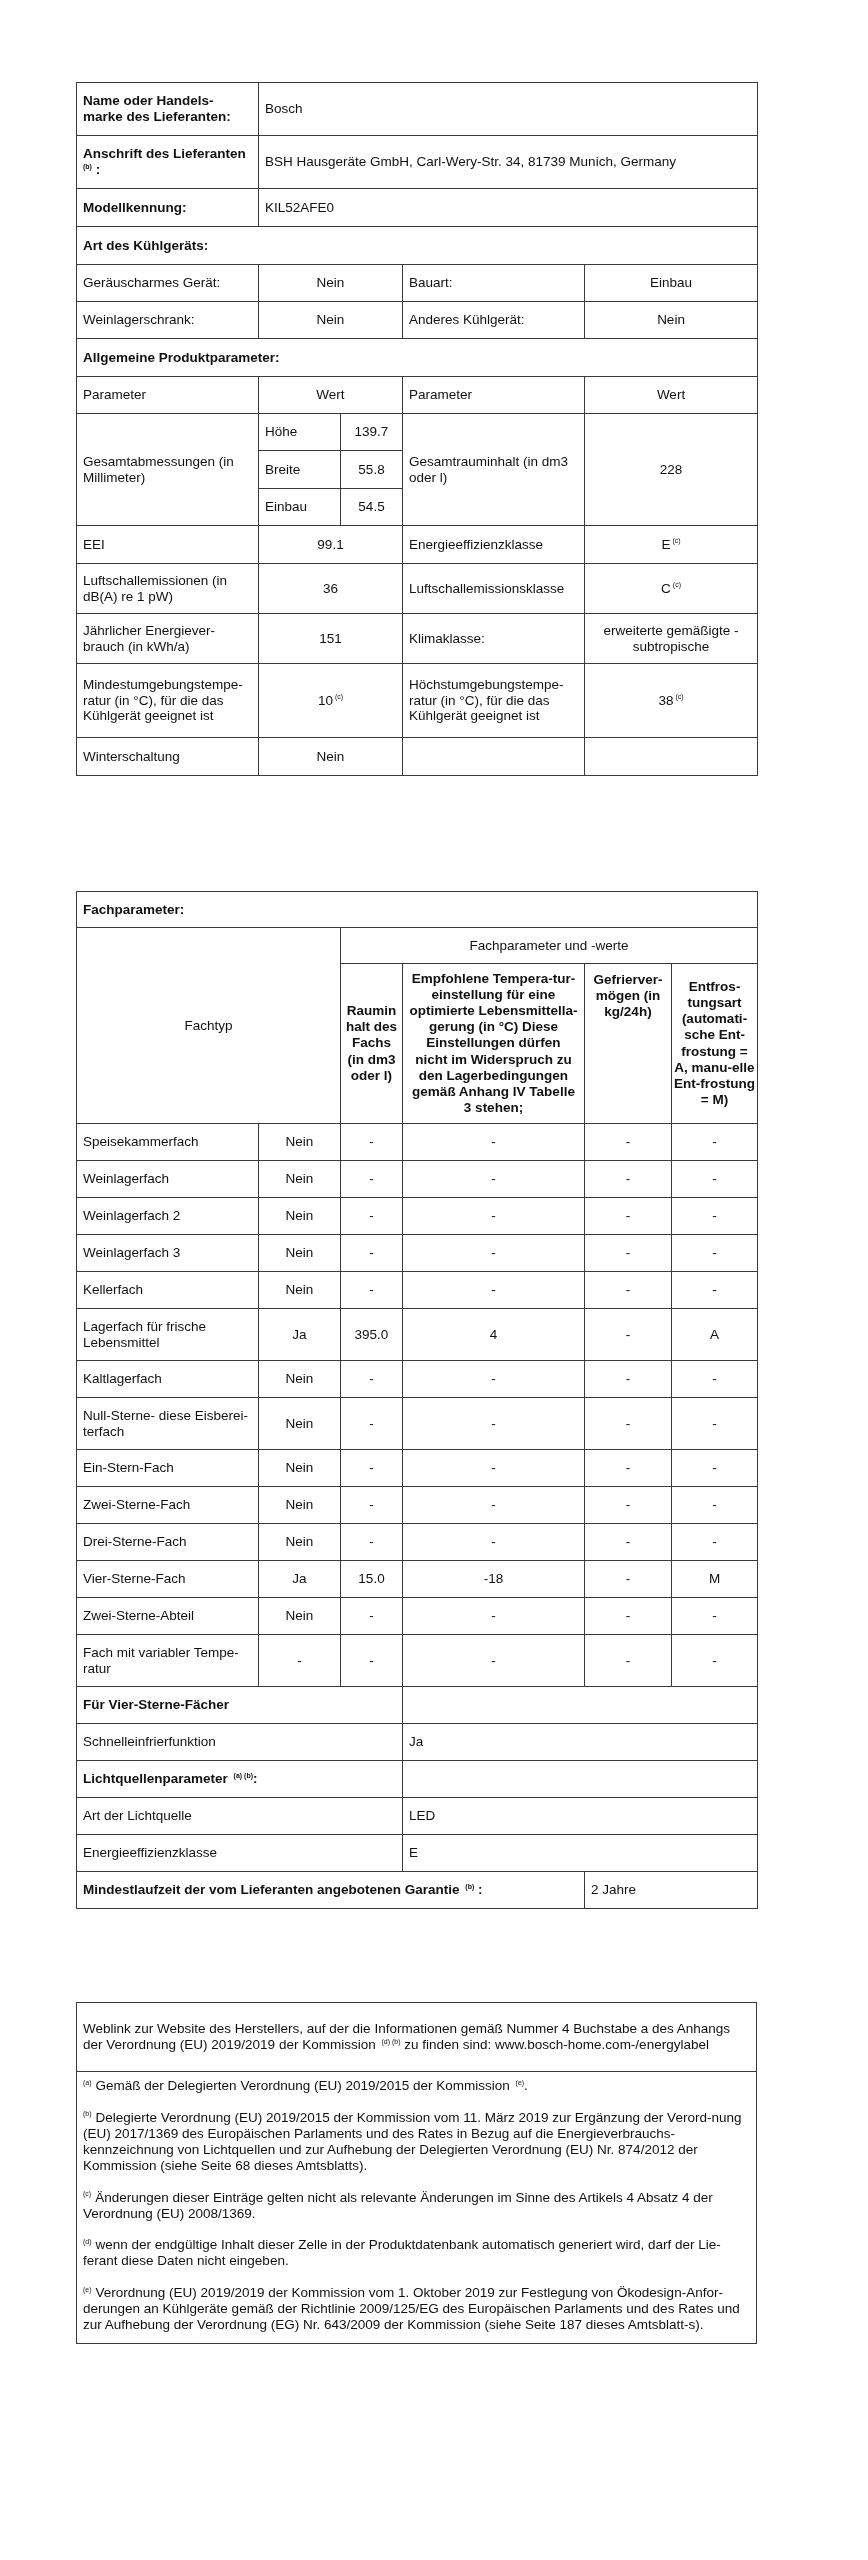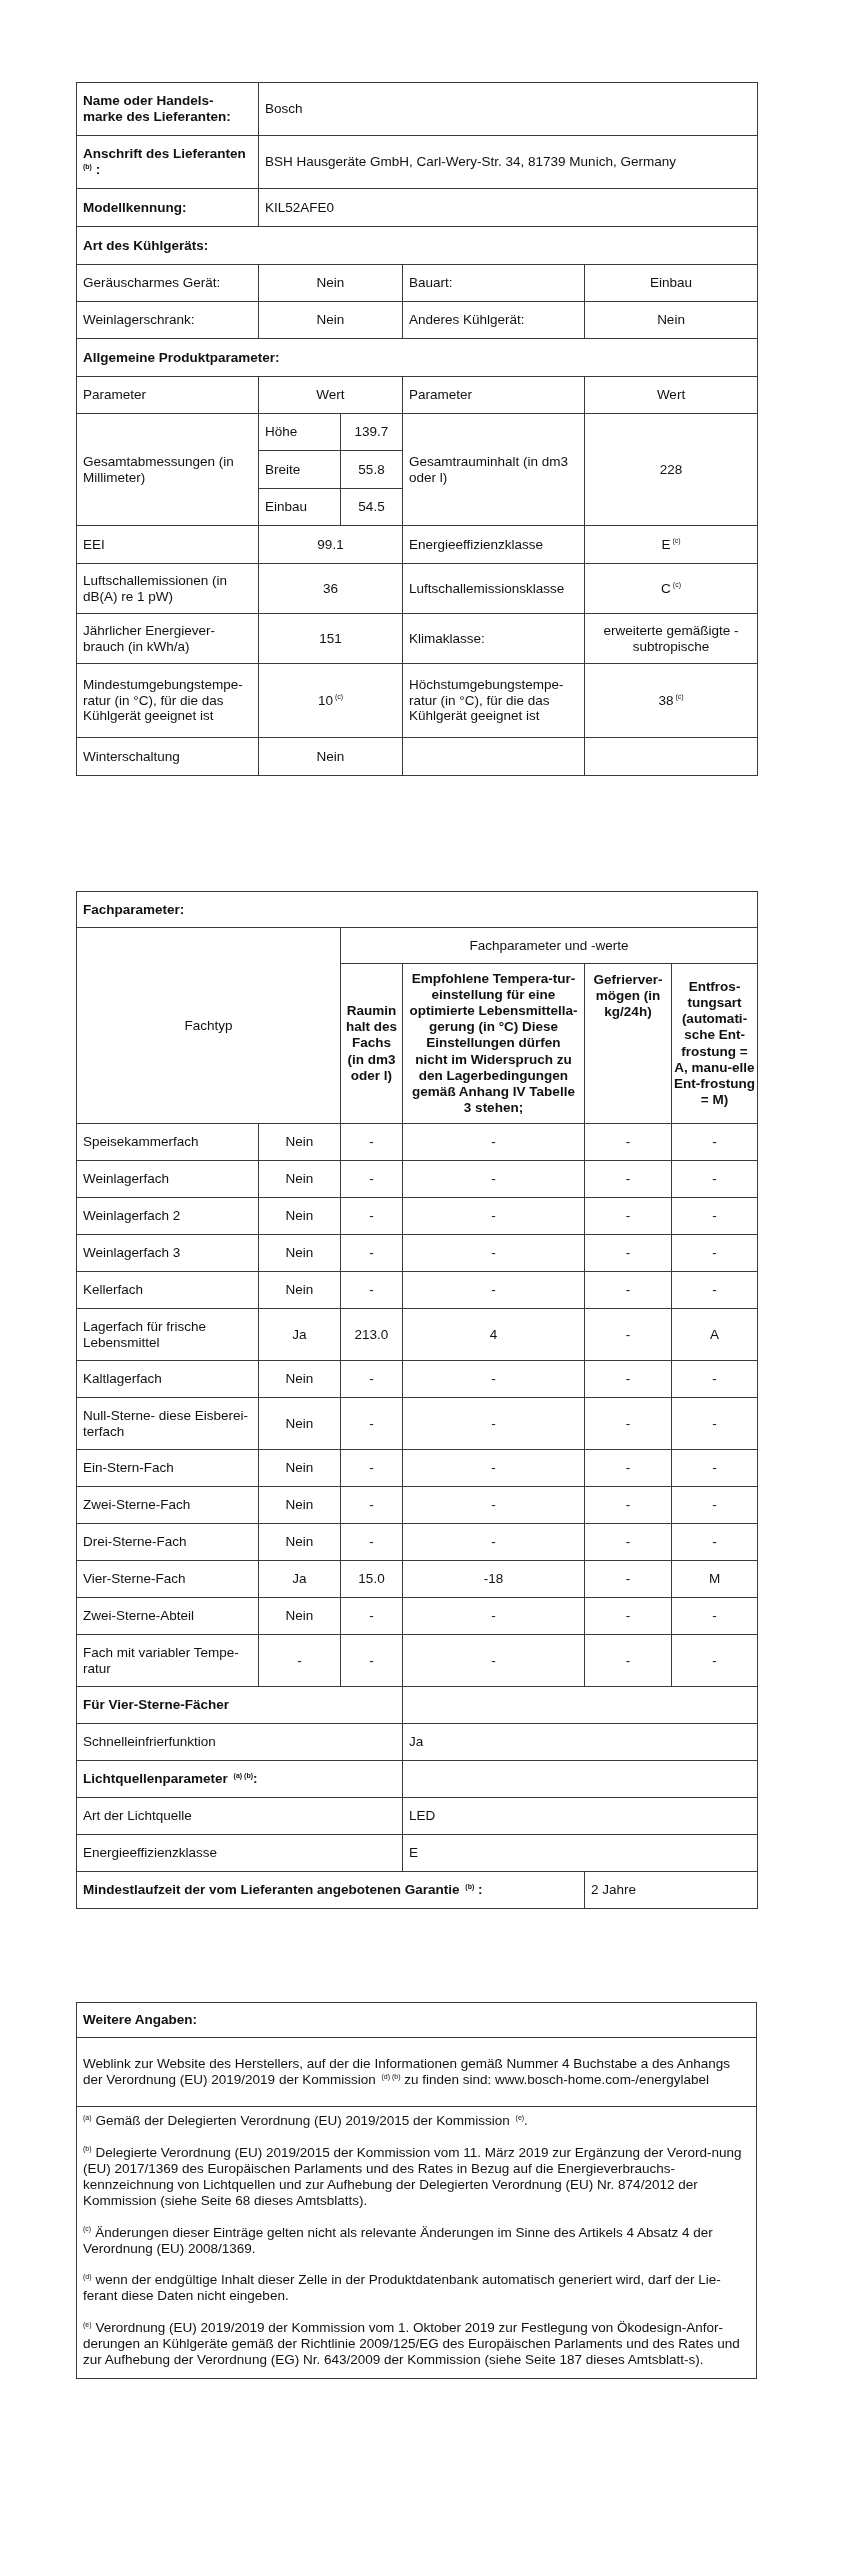--- a/index.html
+++ b/index.html
@@ -174,21 +174,21 @@
     <td>Kellerfach</td>
     <td class="c">Nein</td>
     <td class="c">-</td>
     <td class="c">-</td>
     <td class="c">-</td>
     <td class="c">-</td>
   </tr>
   <tr style="height:52px">
     <td>Lagerfach für frische Lebensmittel</td>
     <td class="c">Ja</td>
-    <td class="c">213.0</td>
+    <td class="c">395.0</td>
     <td class="c">4</td>
     <td class="c">-</td>
     <td class="c">A</td>
   </tr>
   <tr style="height:37px">
     <td>Kaltlagerfach</td>
     <td class="c">Nein</td>
     <td class="c">-</td>
     <td class="c">-</td>
     <td class="c">-</td>
@@ -273,23 +273,20 @@
   </tr>
   <tr style="height:37px">
     <td colspan="4" class="b"><span>Mindestlaufzeit der vom Lieferanten angebotenen Garantie</span> <sup class="fn">(b)</sup> <span>:</span></td>
     <td colspan="2">2 Jahre</td>
   </tr>
 </tbody>
   </table>
 
 <table class="tbl" id="t3">
   <tbody>
-      <tr style="height:35px">
-    <td class="b">Weitere Angaben:</td>
-  </tr>
   <tr style="height:69px">
     <td>
       <span>Weblink zur Website des Herstellers, auf der die Informationen gemäß Nummer 4 Buchstabe a des Anhangs der Verordnung (EU) 2019/2019 der Kommission</span>
       <sup class="fn">(d) (b)</sup>
       <span>zu finden sind: www.bosch-home.com-/energylabel</span>
     </td>
   </tr>
   <tr class="notes">
     <td>
       <p class="note"><sup class="fn" style="margin:0 4px 0 0">(a)</sup><span>Gemäß der Delegierten Verordnung (EU) 2019/2015 der Kommission</span> <sup class="fn">(e)</sup><span>.</span></p>

